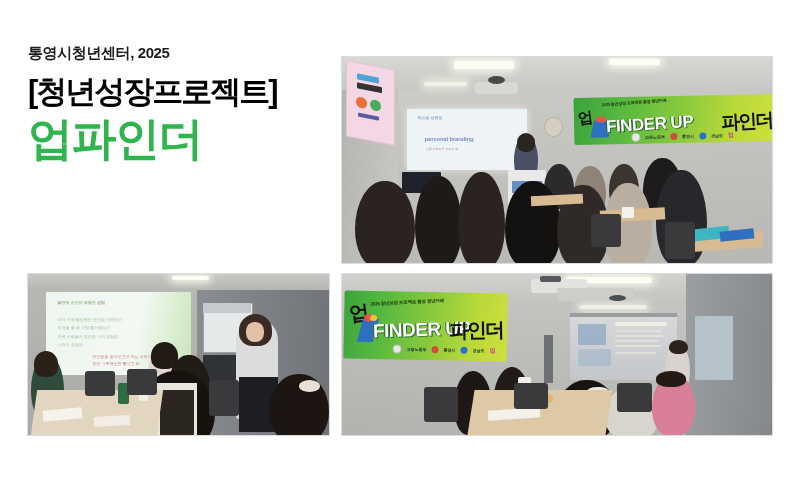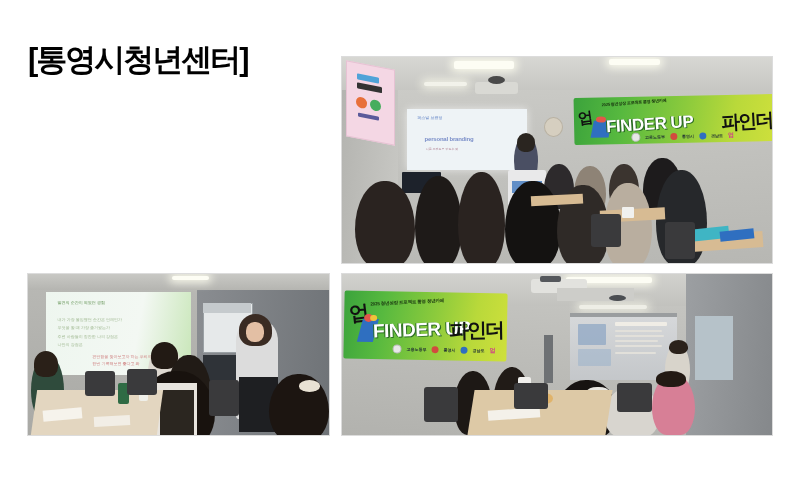--- a/index.html
+++ b/index.html
@@ -87,21 +87,23 @@
 
   .podium{position:absolute;background:#e9e9ea;border-radius:2px;}
   .podium-sign{position:absolute;background:#4a7fc1;}
 </style>
 </head>
 <body>
 
 <div id="page">
 
   <div class="text-block">
-    <p class="title-main">[통영시청년센터]</p>
+    <p class="eyebrow">통영시청년센터, 2025</p>
+    <p class="title-main">[청년성장프로젝트]</p>
+    <p class="title-brand">업파인더</p>
   </div>
 
   <div class="photo" id="photo-top-right">
     <div class="scene">
 
       <div class="wall" style="left:0;top:0;width:100%;height:100%;background:linear-gradient(175deg,#cfcfcb 0%,#c4c4c0 40%,#b7b7b3 100%);"></div>
       <div class="wall" style="left:0;top:0;width:13%;height:100%;background:linear-gradient(95deg,#b3b3af,#c9c9c5);"></div>
       <div class="ceiling" style="height:16%;background:linear-gradient(180deg,#d7d7d3,#c7c7c3);"></div>
 
       <div class="light" style="left:26%;top:2%;width:14%;height:4%;"></div>

